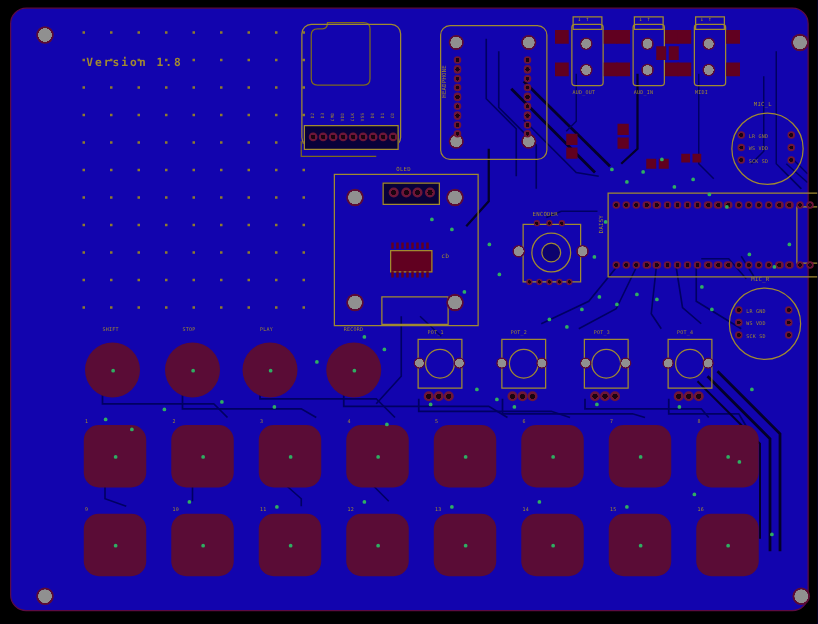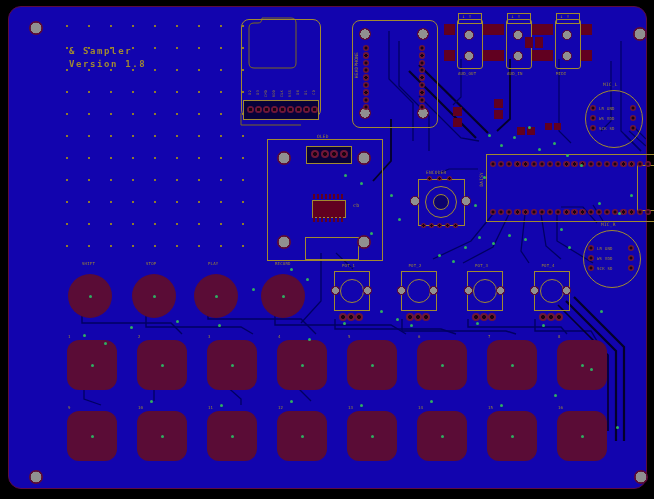--- a/index.html
+++ b/index.html
@@ -170,21 +170,20 @@
         <div class="dot" style="left: 233px; top: 106px;"></div>
         <div class="dot" style="left: 233px; top: 128px;"></div>
         <div class="dot" style="left: 233px; top: 150px;"></div>
         <div class="dot" style="left: 233px; top: 172px;"></div>
         <div class="dot" style="left: 233px; top: 194px;"></div>
         <div class="dot" style="left: 233px; top: 216px;"></div>
         <div class="dot" style="left: 233px; top: 238px;"></div>
       </div>
 
     <div id="title">
-      <div>&amp; Sampler</div>
       <div>Version 1.8</div>
     </div>
 
     <div class="outline" id="sd-box" style="left:232px;top:12px;width:78px;height:97px;border-radius:8px;"></div>
     <div class="outline" id="sd-strip" style="left:234px;top:93px;width:74px;height:18px;background:#08013a;"></div>
 
     <div class="outline" id="hp-box" style="left:343px;top:13px;width:84px;height:106px;border-radius:8px;"></div>
     <div class="silk silk-v" style="left:345px;top:45px;">HEADPHONE</div>
 
     <div class="outline" id="daisy-box" style="left:477px;top:147px;width:168px;height:66px;"></div>

